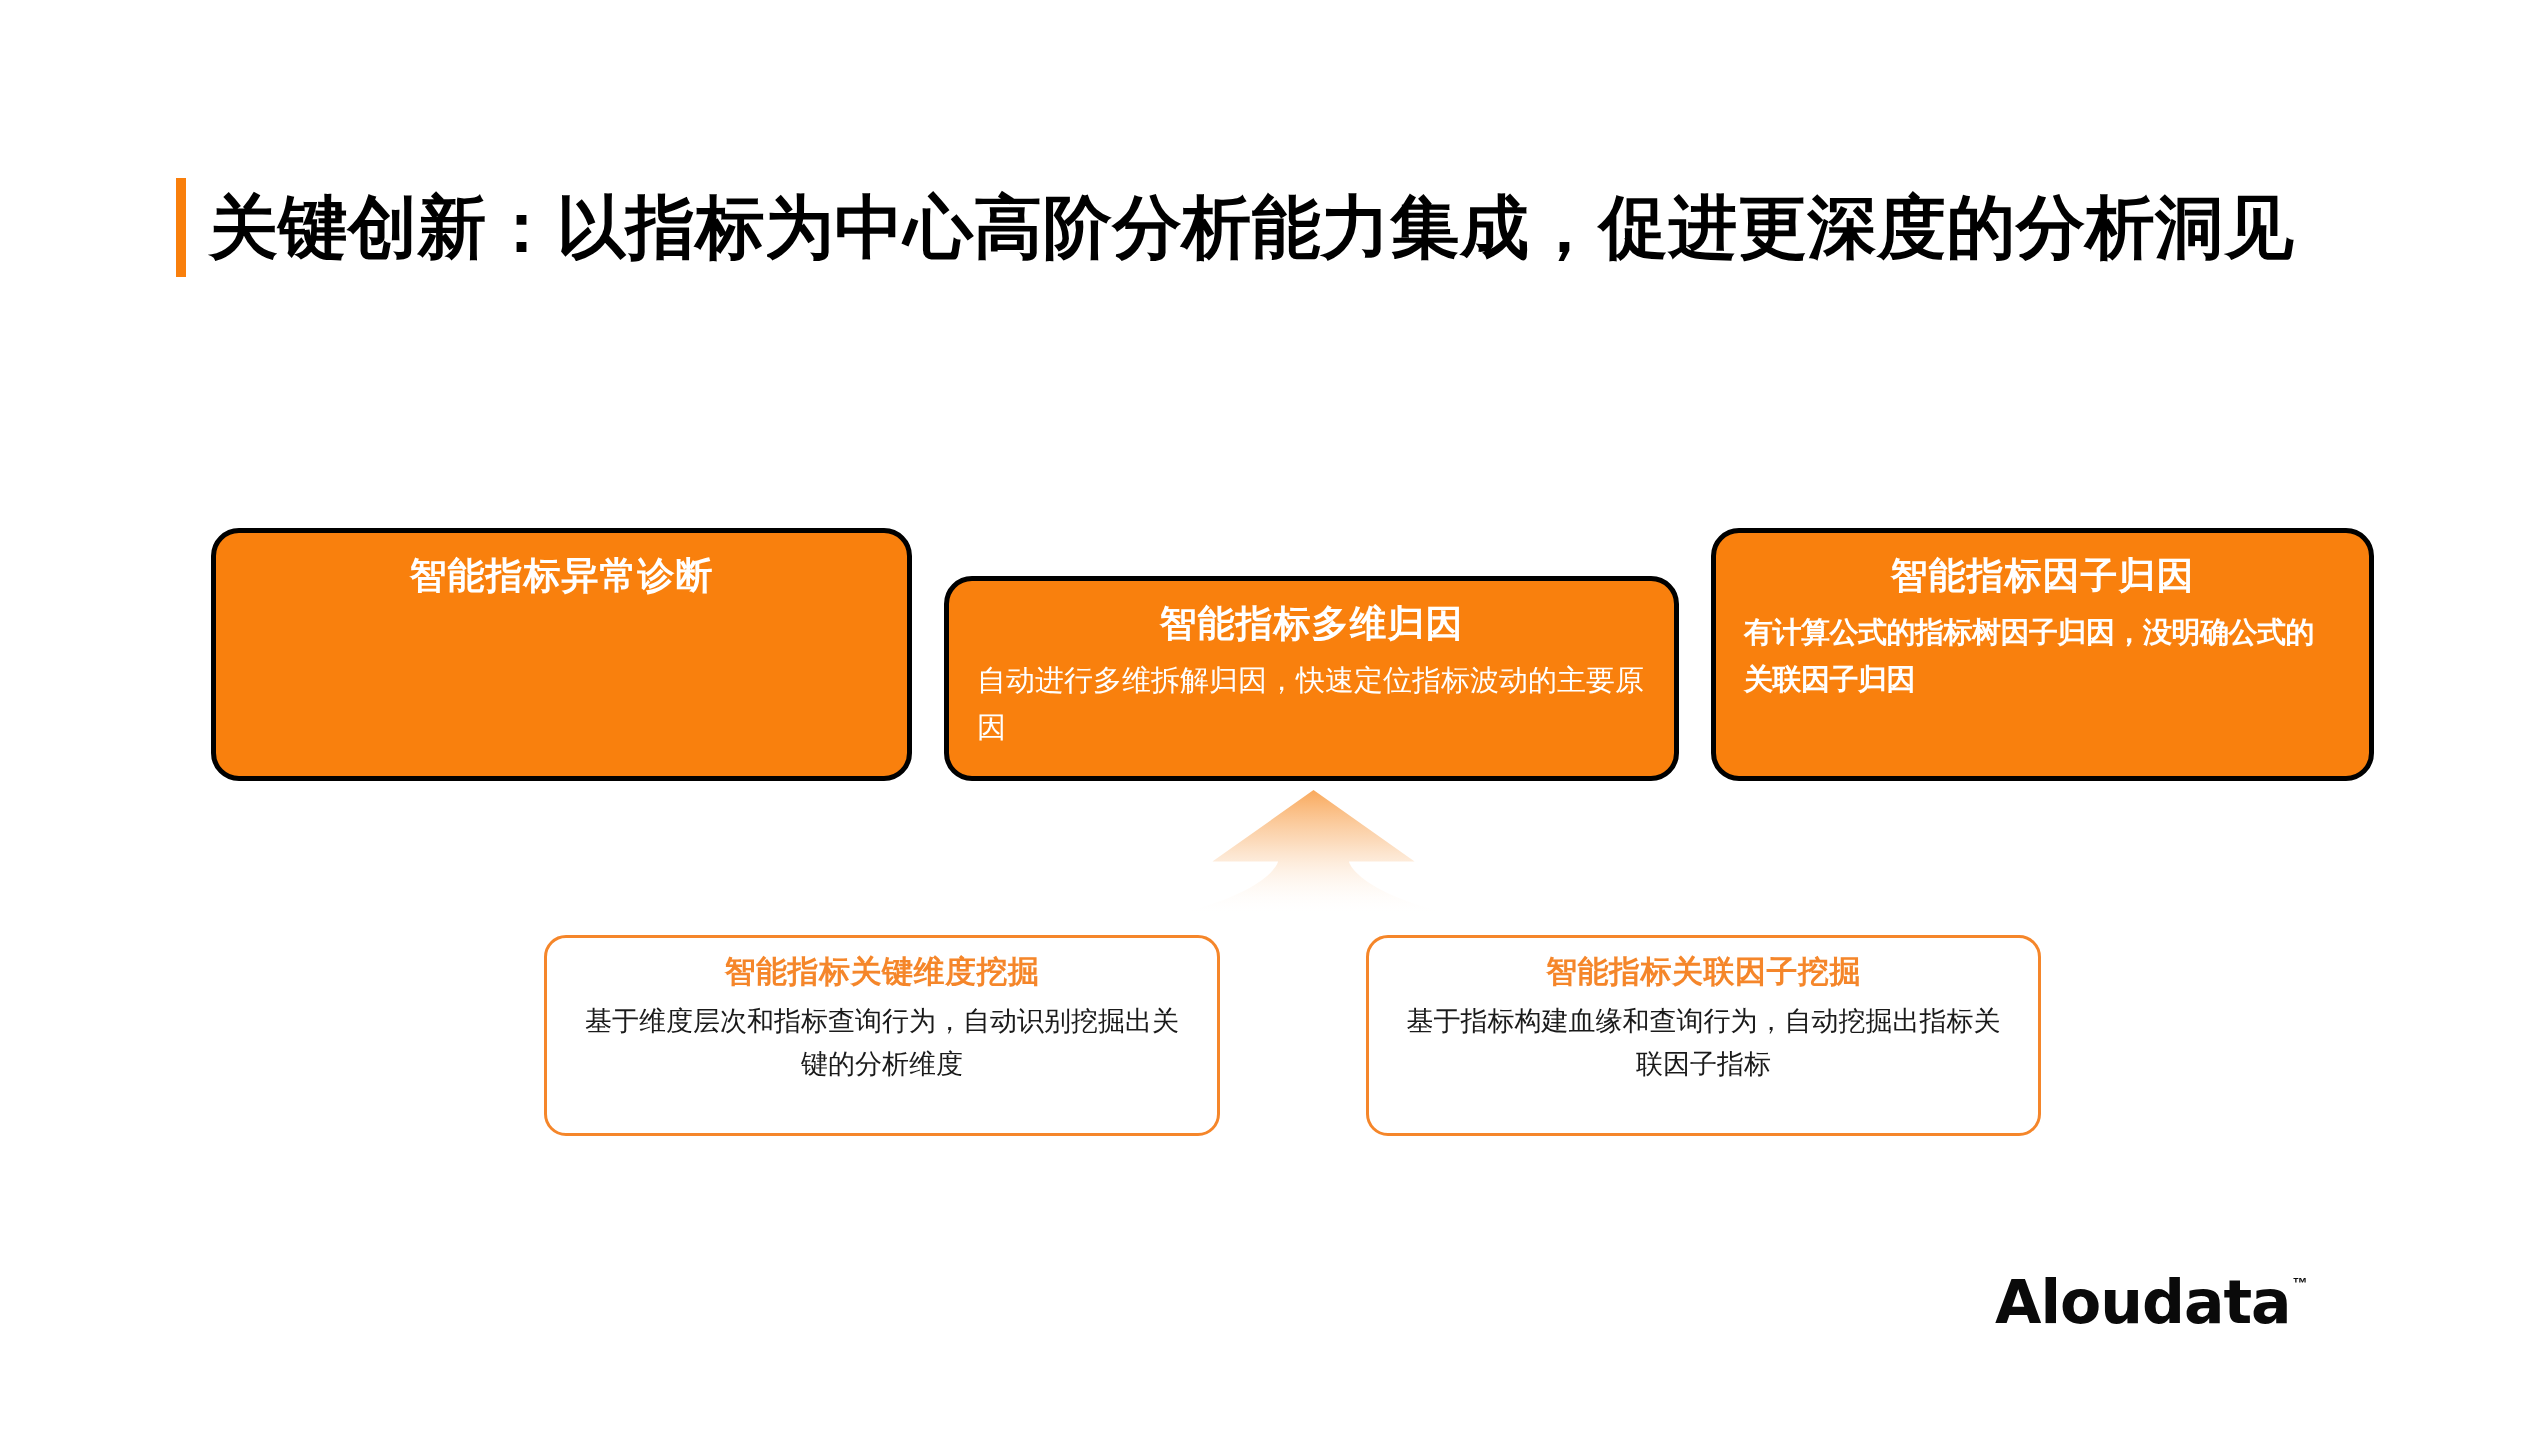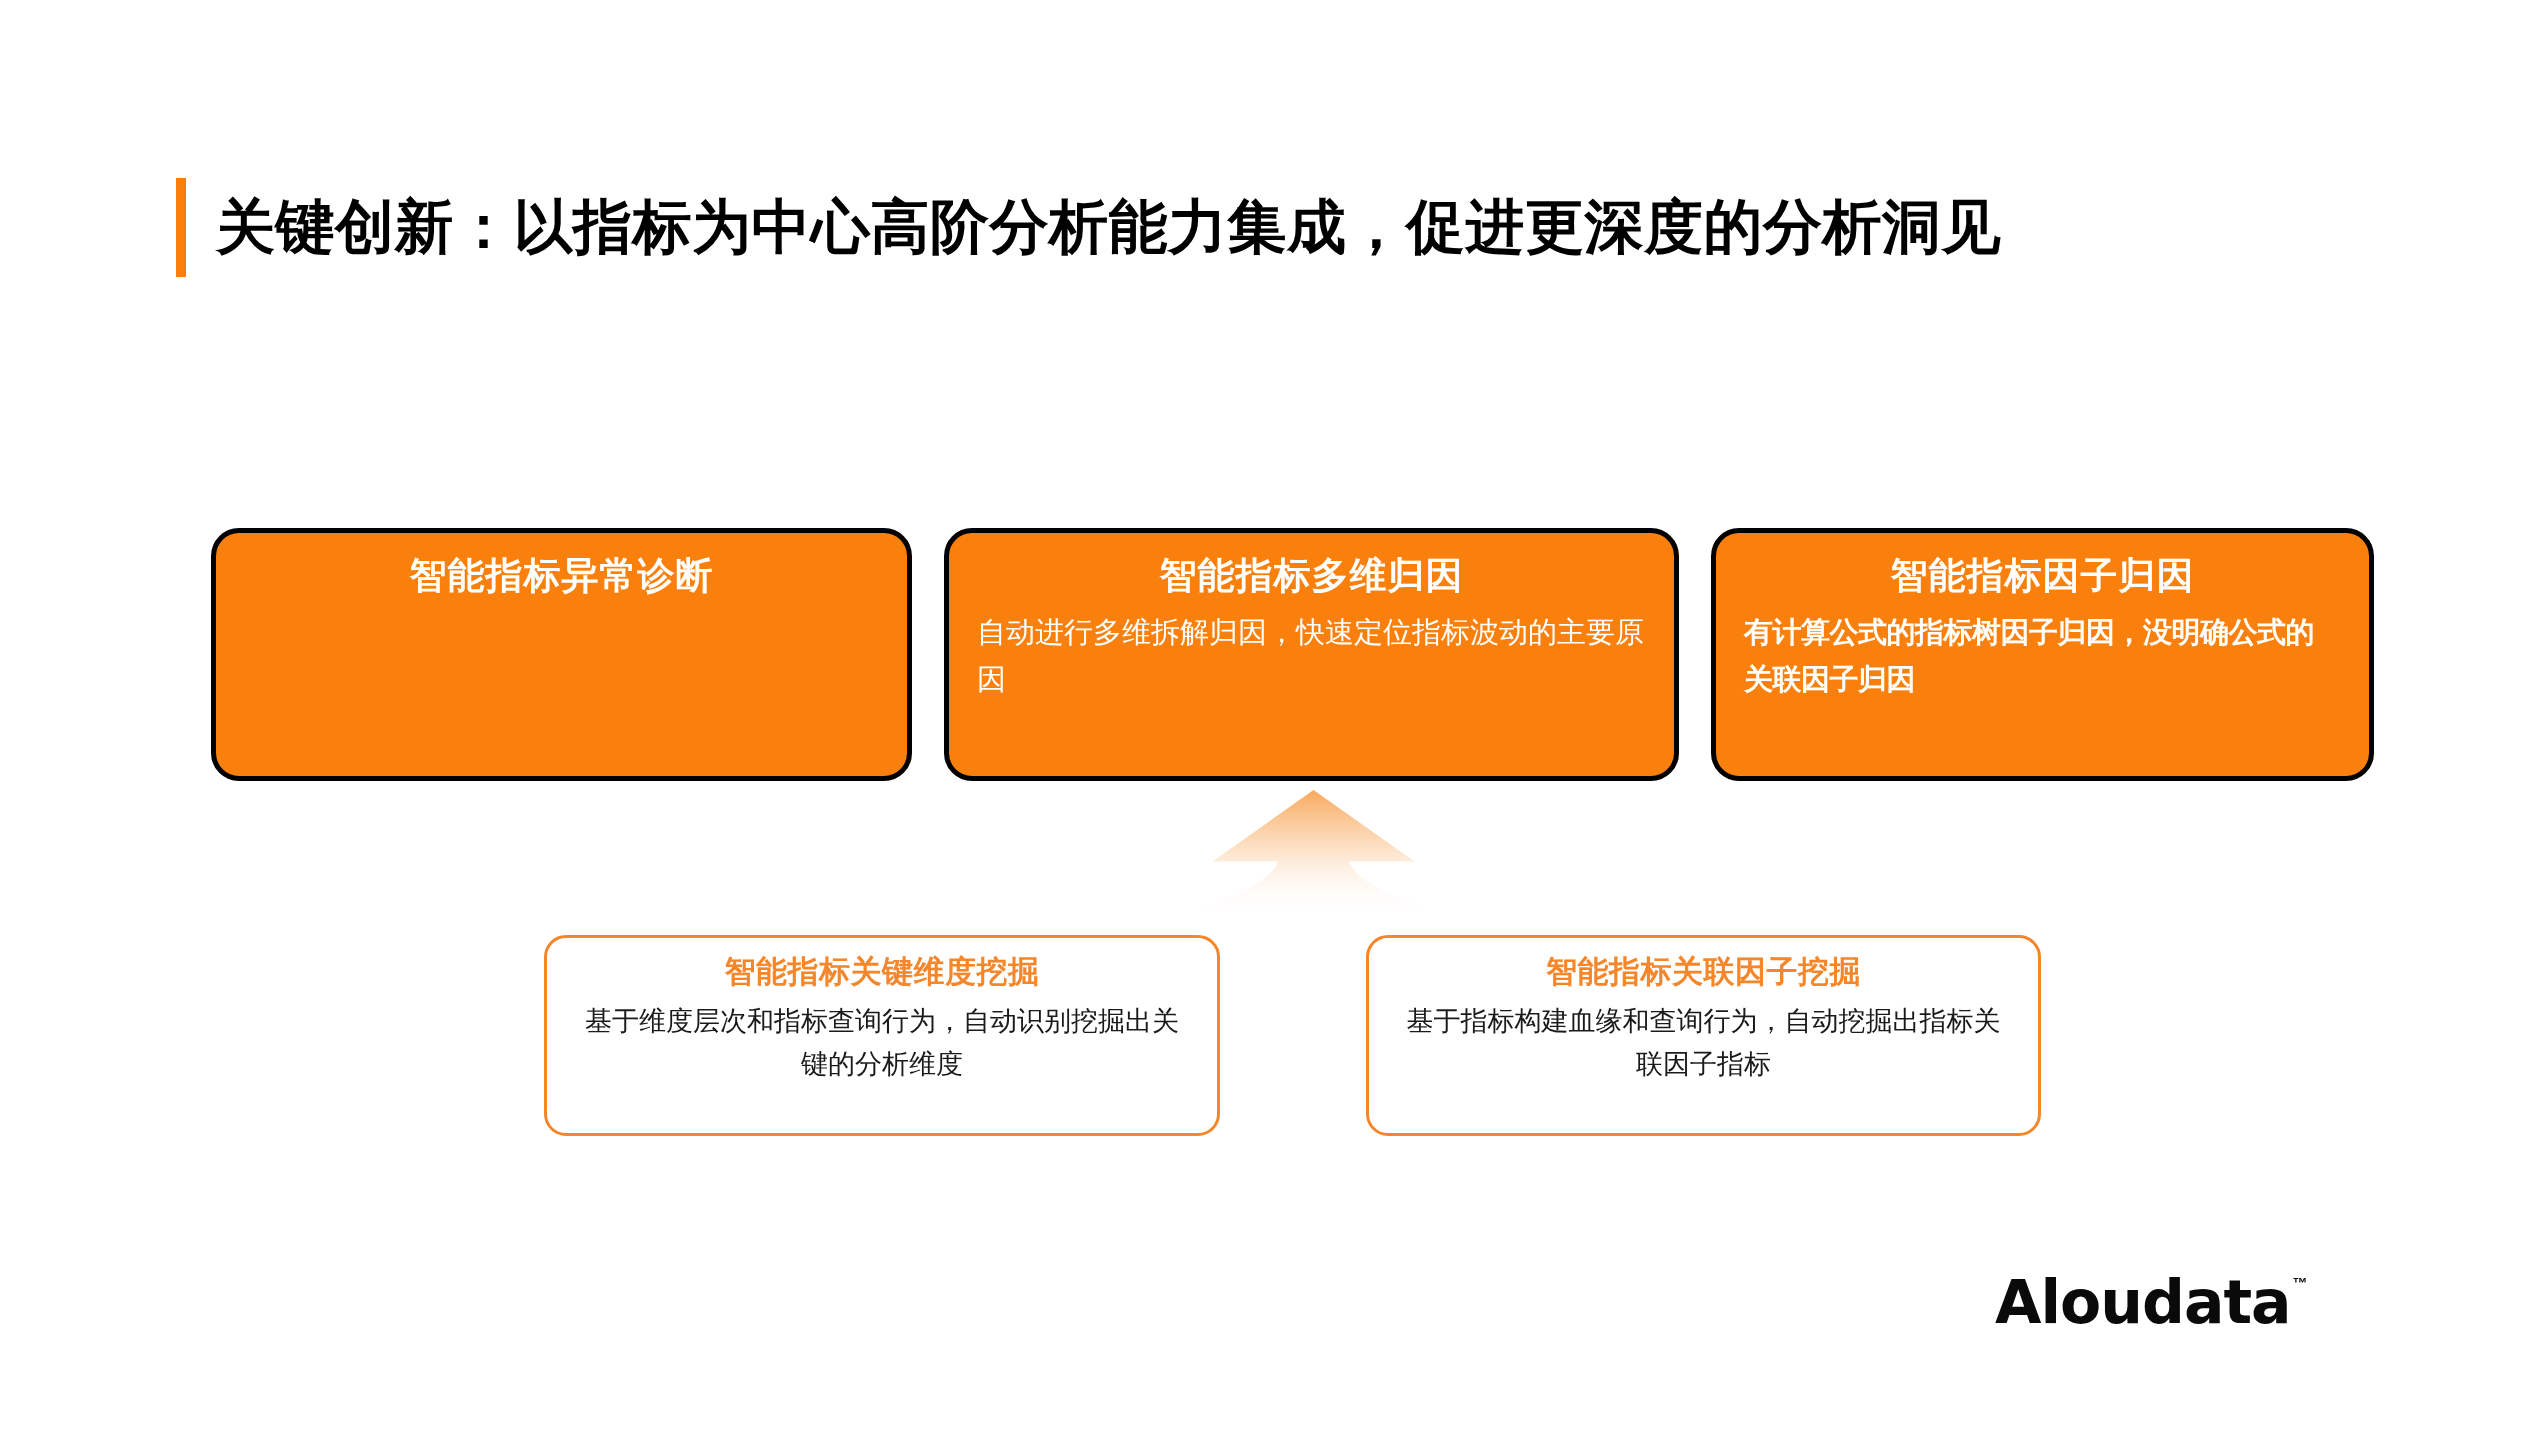--- a/index.html
+++ b/index.html
@@ -17,22 +17,22 @@
     position:absolute;
     left:176px;top:178px;
     display:flex;align-items:center;
   }
   .title-bar{
     width:10px;height:99px;
     background:#F97F0C;
     flex:0 0 auto;
   }
   .title-text{
-    margin-left:30px;
-    font-size:59px;
+    margin-left:23px;
+    font-size:69px;
     line-height:1;
     font-weight:bold;
     color:#000000;
     letter-spacing:0.5px;
     white-space:nowrap;
   }
 
   
   .orange-row{
     position:absolute;
@@ -45,21 +45,21 @@
   .card-orange{
     background:#F9800D;
     border:5px solid #000000;
     border-radius:28px;
     box-sizing:border-box;
     display:flex;
     flex-direction:column;
     padding:22px 28px 0 28px;
   }
   .card-orange.c1{width:701px;}
-  .card-orange.c2{width:735px;}
+  .card-orange.c2{width:735px;margin-top:48px;}
   .card-orange.c3{width:663px;}
 
   .card-orange .c-head{
     font-size:37px;
     line-height:1.12;
     font-weight:bold;
     color:#ffffff;
     text-align:center;
     white-space:nowrap;
     letter-spacing:1px;

